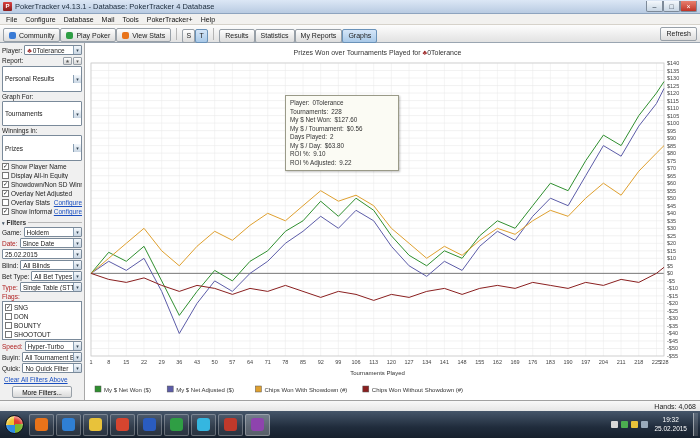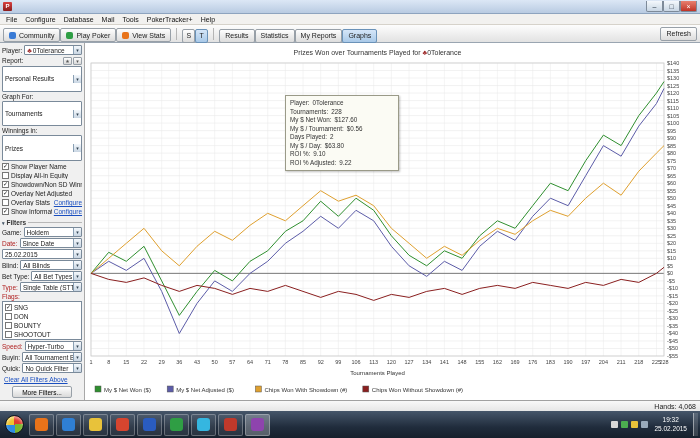--- a/index.html
+++ b/index.html
@@ -106,20 +106,21 @@
   .showdesktop { width:5px; height:23px; background:rgba(255,255,255,.15);
     border-left:1px solid rgba(255,255,255,.45); }
 </style>
 </head>
 <body>
 
 <div id="root">
 
   <div class="titlebar">
     <span class="app-ico">P</span>
+    <span>PokerTracker v4.13.1 - Database: PokerTracker 4 Database</span>
     <div class="winbtns">
       <span class="winbtn">–</span>
       <span class="winbtn">□</span>
       <span class="winbtn close">×</span>
     </div>
   </div>
 
   <div class="menubar" id="menubar">
       <span class="menu-item">File</span>
       <span class="menu-item">Configure</span>

